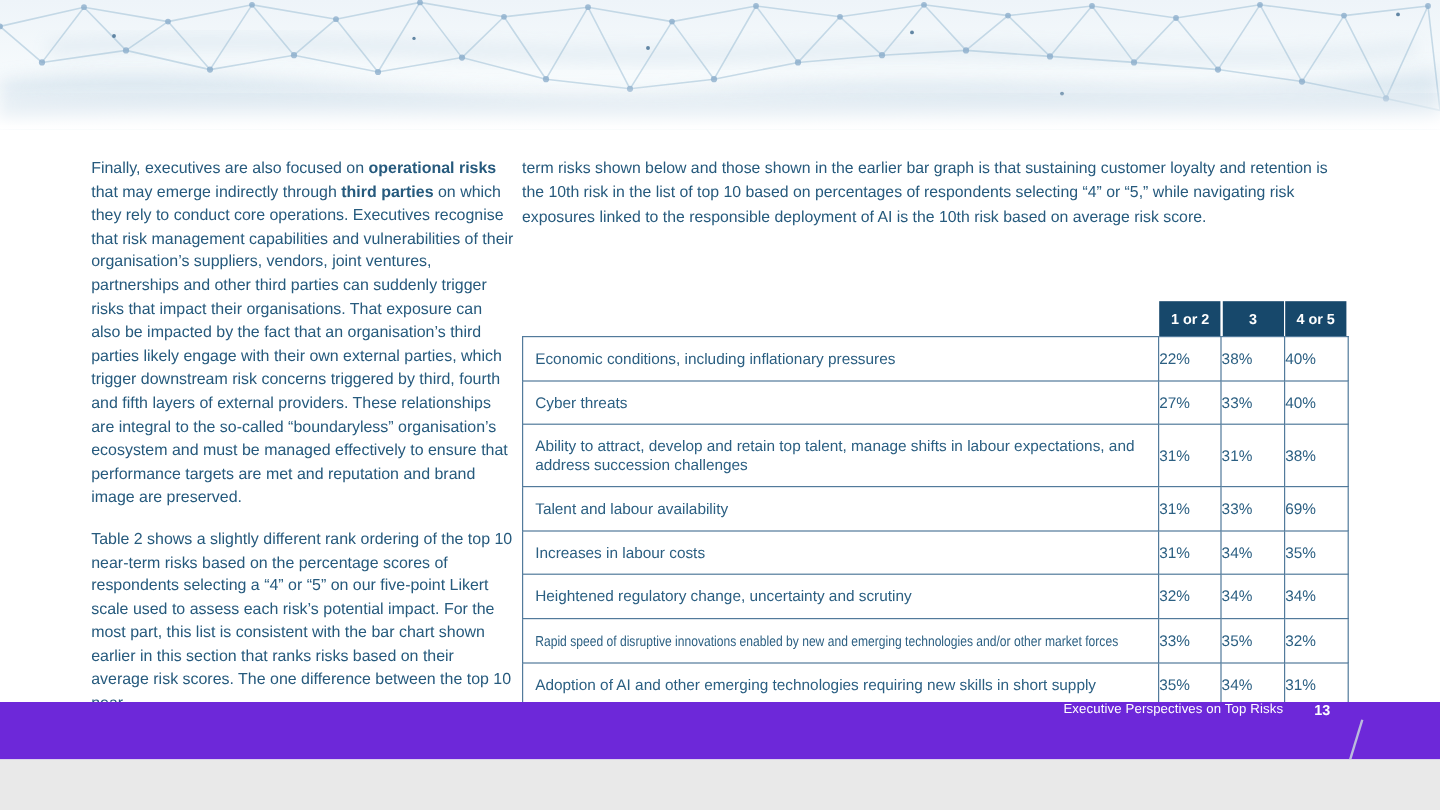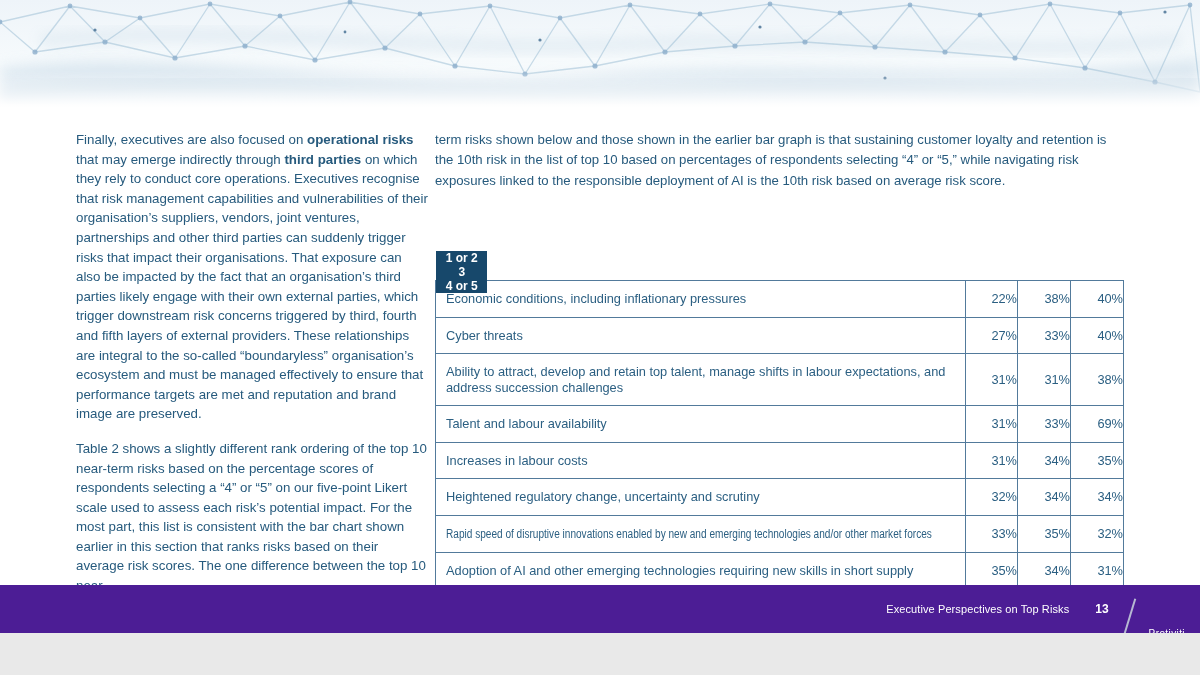--- a/index.html
+++ b/index.html
@@ -18,36 +18,36 @@
   .left-col { position:absolute; left:76px; top:130px; width:352px;
     font-size:13.3px; line-height:19.6px; }
   .left-col p + p { margin-top:15px; }
   .bold { font-weight:bold; }
   .right-col { position:absolute; left:435px; top:130px; width:678px;
     font-size:13.2px; line-height:20.4px; }
   
   .table-title { position:absolute; left:435px; top:214px;
     font-size:15.5px; font-weight:bold; color:#1b5578; }
   .table-wrap { position:absolute; left:435px; top:251px; width:688px; }
-  .thead-strip { display:flex; height:29px;flex-direction:column; }
+  .thead-strip { display:flex; height:29px; }
   .thead-spacer { width:530px; }
   .th-cell { width:51px; margin-left:1.3px; background:#17486b; color:#ffffff;
     font-size:12px; font-weight:bold; display:flex; align-items:center; justify-content:center; }
   table.risk-table { border-collapse:collapse; width:688px; table-layout:fixed; }
   table.risk-table td { border:1px solid #527a9b; vertical-align:middle;
     font-size:12.8px; color:#2b5f82; background:#ffffff; }
   td.label-cell { padding:10px 10px; line-height:15.5px; }
-  td.pct-cell { text-align:right; white-space:nowrap; font-size:12.6px; }
+  td.pct-cell { text-align:left; white-space:nowrap; font-size:12.6px; }
   tr.row-single { height:29px; }
   tr.row-double { height:44px; }
   .condensed { display:inline-block; white-space:nowrap;
     font-size:12px; transform:scaleX(0.84); transform-origin:left center; width:119%; }
   
   .footer { position:absolute; left:0; bottom:0; width:1200px; height:48px;
-    background:#4c1d95; display:flex; align-items:center; justify-content:flex-end;
+    background:#6d28d9; display:flex; align-items:flex-start; justify-content:flex-end;
     padding-right:15px; color:#ffffff; }
   .footer-title { font-size:11px; letter-spacing:0.1px; }
   .footer-page { font-size:12px; font-weight:bold; margin-left:26px; }
   .footer-slash { width:2px; height:36px; background:#c9d4dd; opacity:0.85;
     transform:rotate(17deg); margin:14px 18px 0 20px; }
   .footer-brand { font-size:10px; letter-spacing:0.4px;margin-top:48px; }
 </style>
 </head>
 <body>
 

